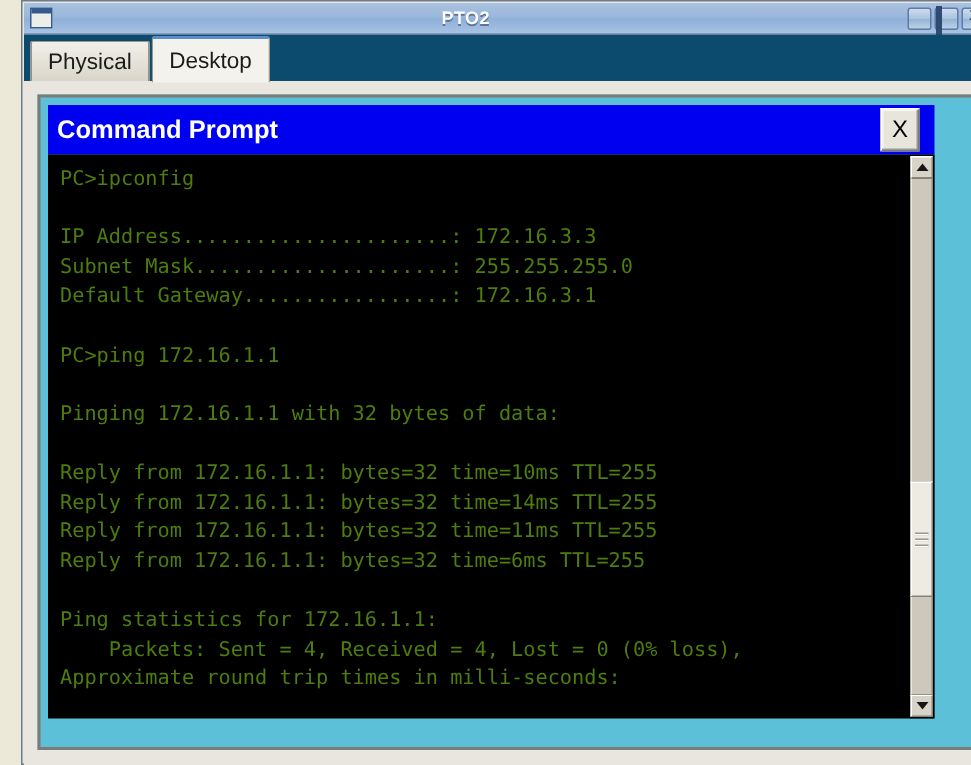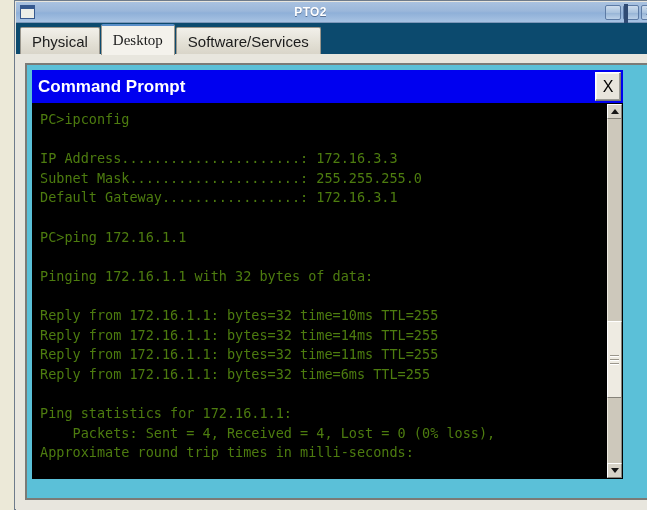--- a/index.html
+++ b/index.html
@@ -101,21 +101,20 @@
     border-radius: 2px 2px 0 0;
     margin-right: 1px;
     position: relative;
   }
   .tab.active {
     height: 31px;
     background: #f4f2ec;
     border-color: #9a968c;
     border-top: 2px solid #5b8fc9;
     z-index: 3;
-    font-family: Liberation Serif, serif;
   }
   .tab-filler {
     flex: 1;
     height: 27px;
     border-bottom: 1px solid #9a968c;
   }
 
   
   .content-panel {
     position: absolute;
@@ -144,21 +143,21 @@
     flex-direction: column;
   }
   .cmd-titlebar {
     height: 33px;
     background: #0000f0;
     display: flex;
     align-items: center;
     justify-content: space-between;
     box-sizing: border-box;
     padding-left: 6px;
-    padding-right: 2px;
+    padding-right: 10px;
     flex: none;
   }
   .cmd-title {
     font-size: 17px;
     font-weight: bold;
     color: #ffffff;
     font-family: "Liberation Sans", sans-serif;
   }
   .cmd-close {
     width: 26px; height: 29px;
@@ -287,23 +286,20 @@
         </div>
     </div>
   </div>
 
   <div class="tabstrip">
     <div class="tab">
         <span>Physical</span>
       </div>
     <div class="tab active">
         <span>Desktop</span>
-      </div>
-    <div class="tab">
-        <span>Software/Services</span>
       </div>
     <div class="tab-filler"></div>
   </div>
 
   <div class="content-panel">
     <div class="inner-frame">
 
       <div class="cmd-window">
 
         <div class="cmd-titlebar">

